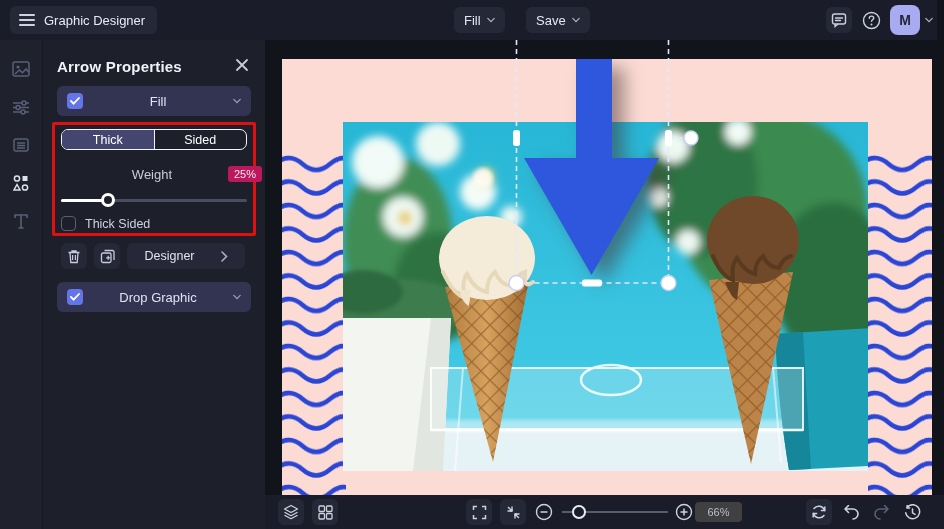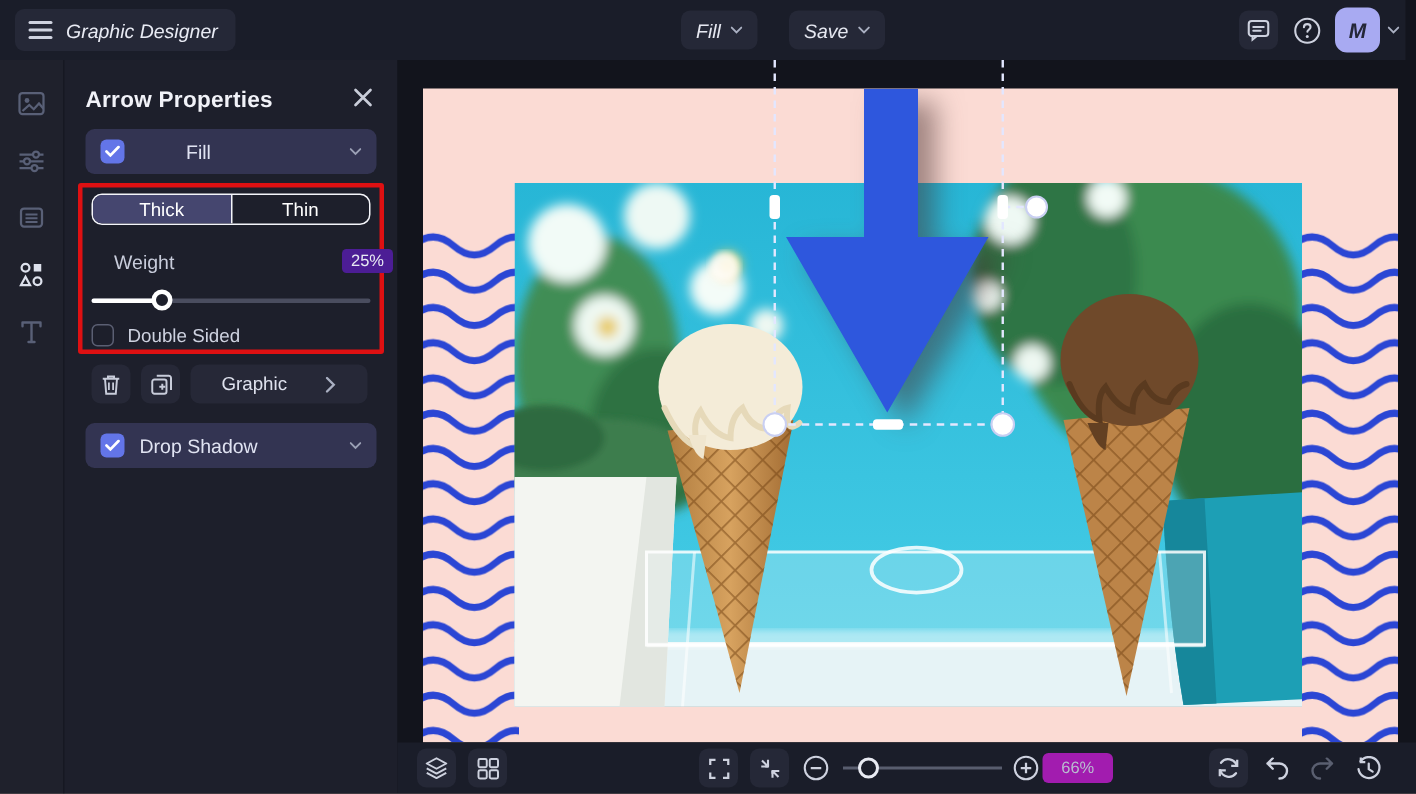--- a/index.html
+++ b/index.html
@@ -1,20 +1,20 @@
 <!DOCTYPE html>
 <html><head>
 <meta charset="utf-8">
 <style>
   * { margin:0; padding:0; box-sizing:border-box; }
   html,body { width:944px; height:529px; overflow:hidden; background:#12141d;
     font-family:"Liberation Sans", sans-serif; -webkit-font-smoothing:antialiased; }
 
   
-  .topbar { position:relative; width:937px; height:40px; background:#1a1d29;font-style:italic; }
+  .topbar { position:relative; width:937px; height:40px; background:#1a1d29; }
   .menu-chip { position:absolute; left:10px; top:6px; height:28px; display:flex; align-items:center;
     gap:9px; padding:0 12px 0 9px; background:#252837; border-radius:6px; cursor:pointer; }
   .menu-chip .title { color:#e9ebf4; font-size:13px; }
   .hamburger { width:16px; height:12px; display:flex; flex-direction:column; justify-content:space-between; }
   .hamburger span { display:block; height:2px; border-radius:2px; background:#cfd3e0; }
   .tb-btn { position:absolute; top:7px; height:26px; background:#252837; border-radius:6px;
     color:#e6e8f1; font-size:13px; display:flex; align-items:center; gap:6px; padding:0 10px; cursor:pointer; }
   .chev { width:8px; height:8px; flex:0 0 auto; }
   .tb-icon { position:absolute; top:7px; width:26px; height:26px; border-radius:6px; background:#252837;
     display:flex; align-items:center; justify-content:center; color:#cdd1de; cursor:pointer; }
@@ -22,21 +22,21 @@
     color:#242738; font-weight:bold; font-size:14px; display:flex; align-items:center; justify-content:center; cursor:pointer; }
   .avatar-chev { position:absolute; top:16px; color:#aab0c2; }
 
   
   .main { display:flex; width:944px; height:489px; }
   .rail { width:43px; height:489px; background:#1f212c; flex:0 0 auto;
     display:flex; flex-direction:column; align-items:center; padding-top:18px; gap:16px; border-right:1px solid #161822; }
   .rail .ric { width:22px; height:22px; color:#596077; display:flex; align-items:center; justify-content:center; cursor:pointer; }
   .rail .ric.active { color:#dde1ec; }
 
-  .panel { width:222px; height:489px; background:#1d1f2b; flex:0 0 auto; position:relative; }
+  .panel { width:222px; height:489px; background:#1d1f2b; flex:0 0 auto; position:relative;text-align:center; }
   .panel-title { position:absolute; left:14px; top:18px; color:#f1f2f8; font-size:15px; font-weight:bold; letter-spacing:.2px; }
   .close-x { position:absolute; right:16px; top:18px; width:14px; height:14px; color:#c9cdd9; cursor:pointer; }
 
   .prop-row { position:absolute; left:14px; width:194px; height:30px; background:#333452; border-radius:6px;
     display:flex; align-items:center; padding:0 10px; gap:10px; cursor:pointer; }
   .prop-row .lbl { color:#e0e3f2; font-size:13px; flex:1; }
   .cbx { width:16px; height:16px; border-radius:4px; background:#6375e8; display:flex; align-items:center; justify-content:center; }
   .cbx svg { width:10px; height:8px; }
   .row-chev { color:#9ba0b5; }
 
@@ -44,21 +44,21 @@
     border:3px solid #de1012; border-radius:2px; pointer-events:none; }
 
   .seg { position:absolute; left:18px; top:89px; width:186px; height:21px; border:1.5px solid #f4f5fa;
     border-radius:7px; display:flex; overflow:hidden; }
   .seg .opt { flex:1; display:flex; align-items:center; justify-content:center; color:#ffffff; font-size:12.5px; cursor:pointer; }
   .seg .opt.sel { background:#45466f; }
   .seg .opt + .opt { border-left:1.5px solid #f4f5fa; }
 
   .weight-row { position:absolute; left:33px; top:126px; width:186px; display:flex; align-items:center; }
   .weight-row .lbl { color:#c8ccdb; font-size:13px; flex:1; }
-  .weight-val { background:#4c1d95; border-radius:3px; color:#e8eaf3; font-size:11px; padding:2px 6px; }
+  .weight-val { background:#be185d; border-radius:3px; color:#e8eaf3; font-size:11px; padding:2px 6px; }
 
   .slider { position:absolute; left:18px; top:152px; width:186px; height:16px; cursor:pointer; }
   .slider .track { position:absolute; top:7px; left:0; width:100%; height:2.5px; background:#4a4d5f; border-radius:2px; }
   .slider .fill { position:absolute; top:7px; left:0; width:25%; height:2.5px; background:#ffffff; border-radius:2px; }
   .slider .thumb { position:absolute; top:1px; left:calc(25% - 7px); width:14px; height:14px; border-radius:50%;
     border:3px solid #ffffff; background:#1d1f2b; }
 
   .dbl-row { position:absolute; left:18px; top:176px; display:flex; align-items:center; gap:9px; cursor:pointer; }
   .cbx-empty { width:15px; height:15px; border:1.5px solid #5b5f73; border-radius:4px; background:transparent; }
   .dbl-row .lbl { color:#ced2e0; font-size:12.5px; }
@@ -83,21 +83,21 @@
   .bottombar { position:relative; width:679px; height:34px; background:#1a1d29; }
   .bb-btn { position:absolute; top:4px; width:26px; height:26px; background:#252837; border-radius:6px;
     color:#ced2df; display:flex; align-items:center; justify-content:center; cursor:pointer; }
   .bb-plain { position:absolute; top:4px; width:26px; height:26px; color:#ced2df;
     display:flex; align-items:center; justify-content:center; cursor:pointer; background:transparent; border-radius:6px; }
   .bb-plain.dim { color:#5a5f70; }
   .zoom-slider { position:absolute; left:297px; top:9px; width:106px; height:16px; cursor:pointer; }
   .zoom-slider .track { position:absolute; top:7px; width:100%; height:2px; background:#585d6e; }
   .zoom-slider .thumb { position:absolute; left:10px; top:1px; width:14px; height:14px; border-radius:50%;
     border:2.5px solid #e8eaf2; background:#1a1d29; }
-  .zoom-box { position:absolute; left:430px; top:7px; width:47px; height:20px; background:#a21caf; border-radius:4px;
+  .zoom-box { position:absolute; left:430px; top:7px; width:47px; height:20px; background:#404040; border-radius:4px;
     color:#b9bdd0; font-size:11px; display:flex; align-items:center; justify-content:center; cursor:pointer; }
 </style>
 </head>
 <body>
 
 <div class="topbar">
   <div class="menu-chip">
     <span class="hamburger">
         <span></span>
         <span></span>
@@ -195,68 +195,68 @@
       <span class="lbl">Fill</span>
       <svg class="chev row-chev" viewBox="0 0 10 6">
           <path d="M1 1l4 4 4-4" fill="none" stroke="currentColor" stroke-width="1.6" stroke-linecap="round"></path>
         </svg>
     </div>
 
     <div class="annotation"></div>
 
     <div class="seg">
       <div class="opt sel">Thick</div>
-      <div class="opt">Thin</div>
+      <div class="opt">Sided</div>
     </div>
 
     <div class="weight-row">
       <span class="lbl">Weight</span>
       <span class="weight-val">25%</span>
     </div>
 
     <div class="slider">
       <div class="track"></div>
         <div class="fill"></div>
       <div class="thumb"></div>
     </div>
 
     <div class="dbl-row">
       <span class="cbx-empty"></span>
-      <span class="lbl">Double Sided</span>
+      <span class="lbl">Thick Sided</span>
     </div>
 
     <div class="act-row">
       <div class="sq-btn">
         <svg width="14" height="15" viewBox="0 0 14 15">
           <path d="M1.5 3.5h11M5 3.5V2h4v1.5M3 3.5l.8 10h6.4l.8-10" fill="none" stroke="currentColor" stroke-width="1.3"></path>
           <path d="M5.6 6v5M8.4 6v5" stroke="currentColor" stroke-width="1.2"></path>
         </svg>
       </div>
       <div class="sq-btn">
         <svg width="15" height="15" viewBox="0 0 15 15">
           <rect x="1.5" y="4" width="9.5" height="9.5" rx="1.5" fill="none" stroke="currentColor" stroke-width="1.3"></rect>
           <path d="M4.5 1.5h8a1.5 1.5 0 0 1 1.5 1.5v8" fill="none" stroke="currentColor" stroke-width="1.3"></path>
           <path d="M6.2 8.8h4M8.2 6.8v4" stroke="currentColor" stroke-width="1.3"></path>
         </svg>
       </div>
       <div class="opt-btn">
-        <span>Graphic</span>
+        <span>Designer</span>
         <svg width="7" height="11" viewBox="0 0 7 11">
             <path d="M1 1l4.5 4.5L1 10" fill="none" stroke="#aab0c2" stroke-width="1.6" stroke-linecap="round"></path>
           </svg>
       </div>
     </div>
 
     <div class="prop-row" style="top:242px;">
       <span class="cbx">
         <svg viewBox="0 0 10 8">
             <path d="M1 4l2.6 2.6L9 1" fill="none" stroke="#fff" stroke-width="1.8" stroke-linecap="round"></path>
           </svg>
       </span>
-      <span class="lbl">Drop Shadow</span>
+      <span class="lbl">Drop Graphic</span>
       <svg class="chev row-chev" viewBox="0 0 10 6">
           <path d="M1 1l4 4 4-4" fill="none" stroke="currentColor" stroke-width="1.6" stroke-linecap="round"></path>
         </svg>
     </div>
   </div>
 
   <div class="canvas-col">
     <div class="viewport">
       <div class="artboard">
 

